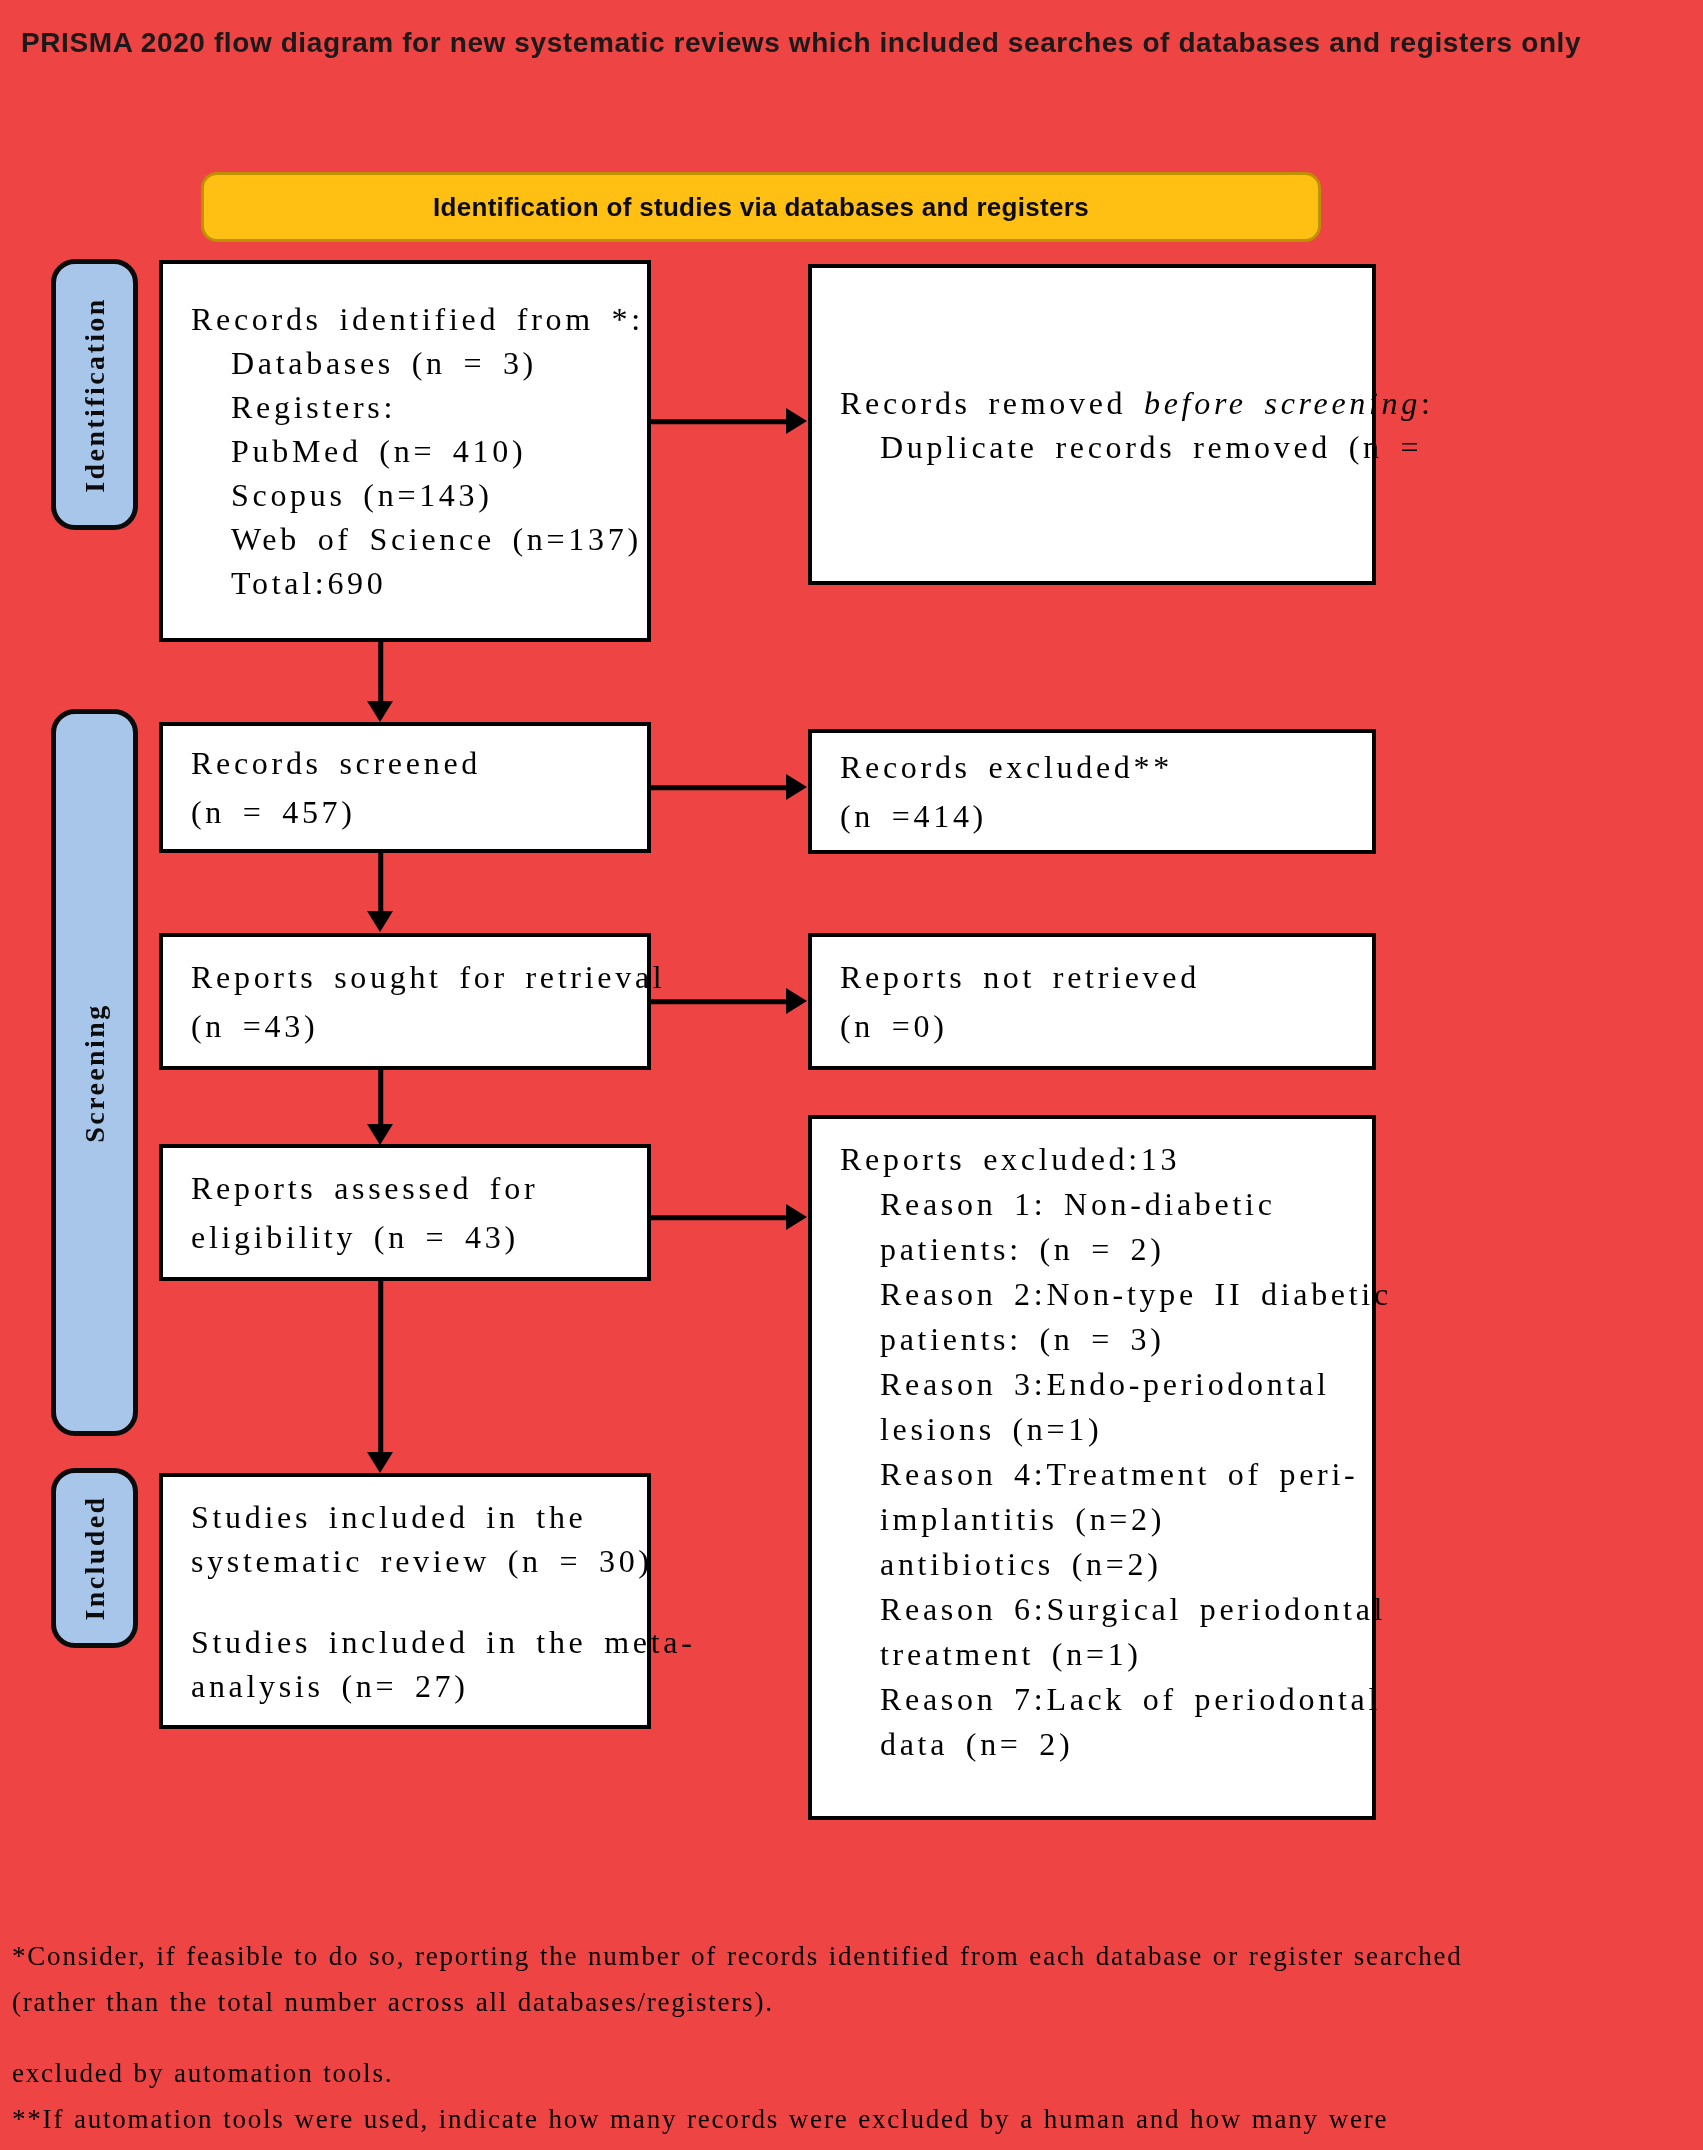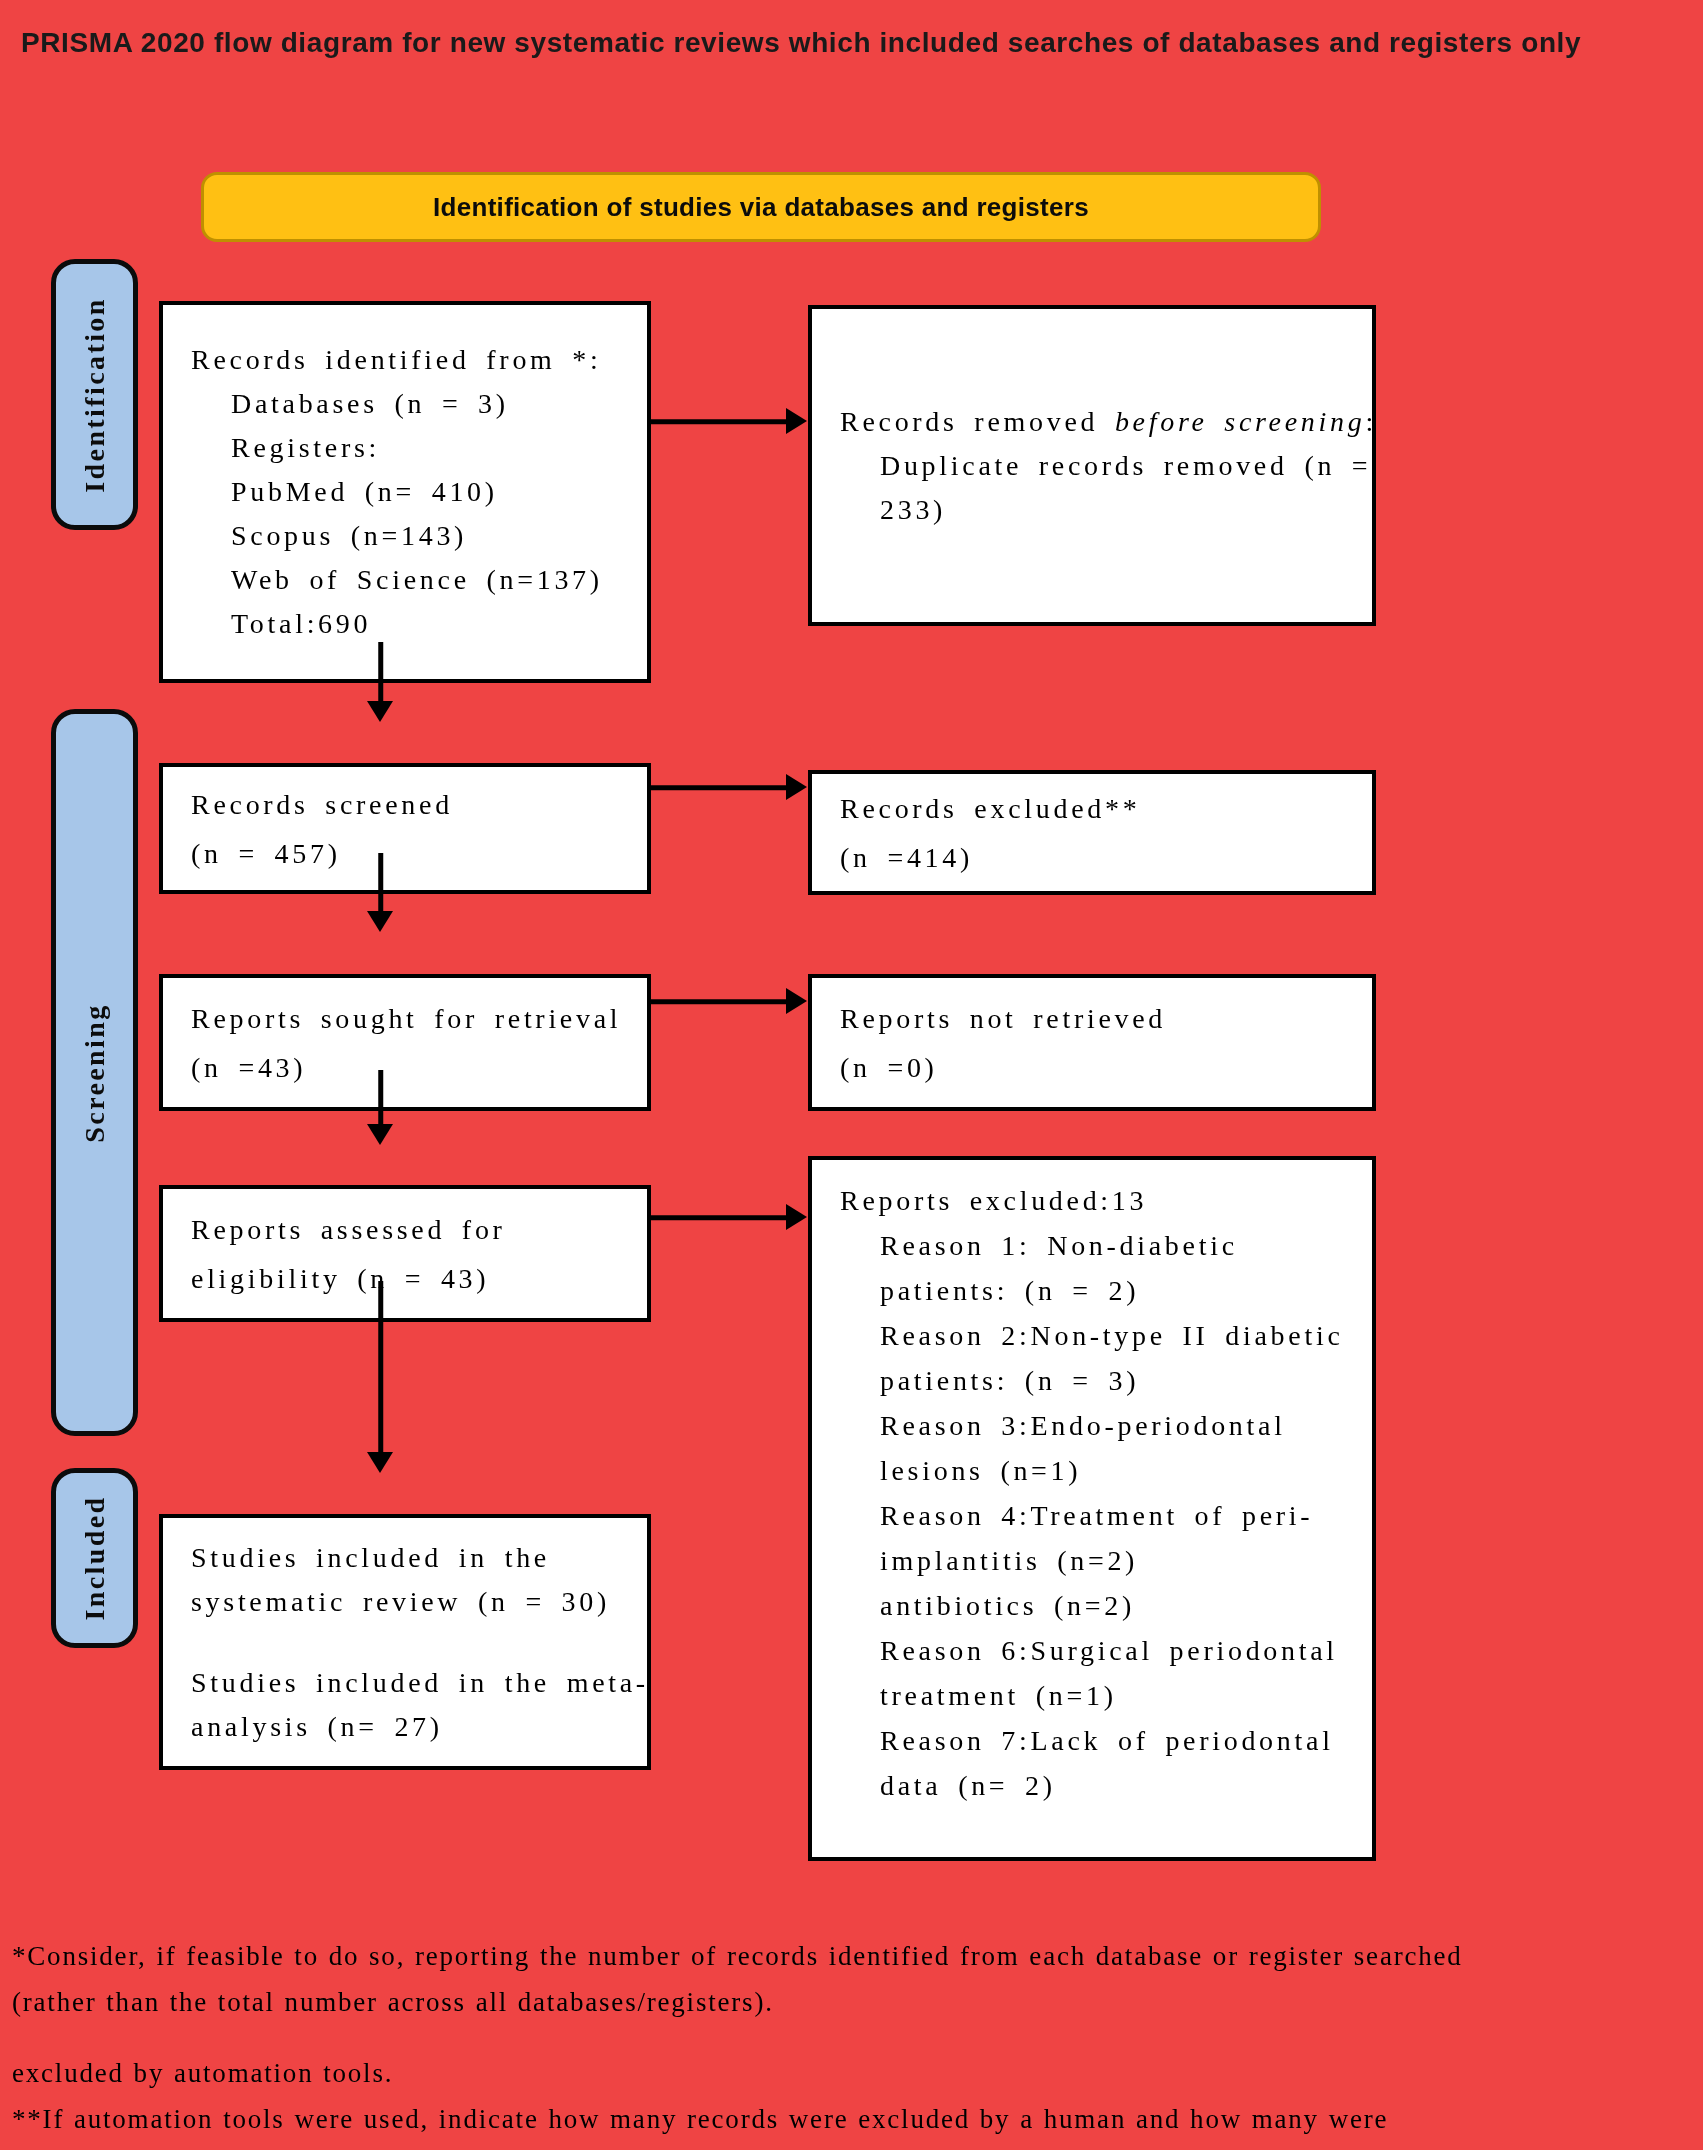--- a/index.html
+++ b/index.html
@@ -15,22 +15,22 @@
   .stage{position:absolute;left:51px;width:87px;background:var(--stage-fill,#A7C6E9);
          border:5.5px solid #0b0b0b;border-radius:24px;display:flex;align-items:center;
          justify-content:center;box-sizing:border-box;}
   .stage span{transform:rotate(-90deg);white-space:nowrap;
               font:bold 28px "Liberation Serif",serif;letter-spacing:2.4px;color:#0c0c0c;}
   .stage-id{top:259px;height:271px;}
   .stage-screen{top:709px;height:727px;}
   .stage-incl{top:1468px;height:180px;}
   .box{position:absolute;background:#fff;border:4.3px solid #000;box-sizing:border-box;
        display:flex;flex-direction:column;justify-content:center;
-       font-family:"Liberation Serif",serif;font-size:28px;letter-spacing:3.7px;
-       word-spacing:6px;color:#000;margin-top:41px;}
+       font-family:"Liberation Serif",serif;font-size:32px;letter-spacing:3.7px;
+       word-spacing:6px;color:#000;}
   .lcol{left:159px;width:492px;}
   .rcol{left:808px;width:568px;}
   .b1{top:260px;height:382px;}
   .b2{top:722px;height:131px;}
   .b3{top:933px;height:137px;}
   .b4{top:1144px;height:137px;}
   .b5{top:1473px;height:256px;}
   .r1{top:264px;height:321px;}
   .r2{top:729px;height:125px;}
   .r3{top:933px;height:137px;}
@@ -108,21 +108,20 @@
   <div class="box lcol b5">
     <div class="line">Studies included in the</div>
     <div class="line">systematic review  (n = 30)</div>
     <div class="line gap">Studies included in the meta-</div>
     <div class="line">analysis (n= 27)</div>
   </div>
 
   <div class="box rcol r1">
     <div class="line"><span>Records removed </span><span class="it">before screening</span><span>:</span></div>
     <div class="line ind">Duplicate records removed  (n =</div>
-    <div class="line ind">233)</div>
   </div>
 
   <div class="box rcol r2 lh80">
     <div class="line">Records excluded**</div>
     <div class="line">(n =414)</div>
   </div>
 
   <div class="box rcol r3 lh80">
     <div class="line">Reports not retrieved</div>
     <div class="line">(n =0)</div>

